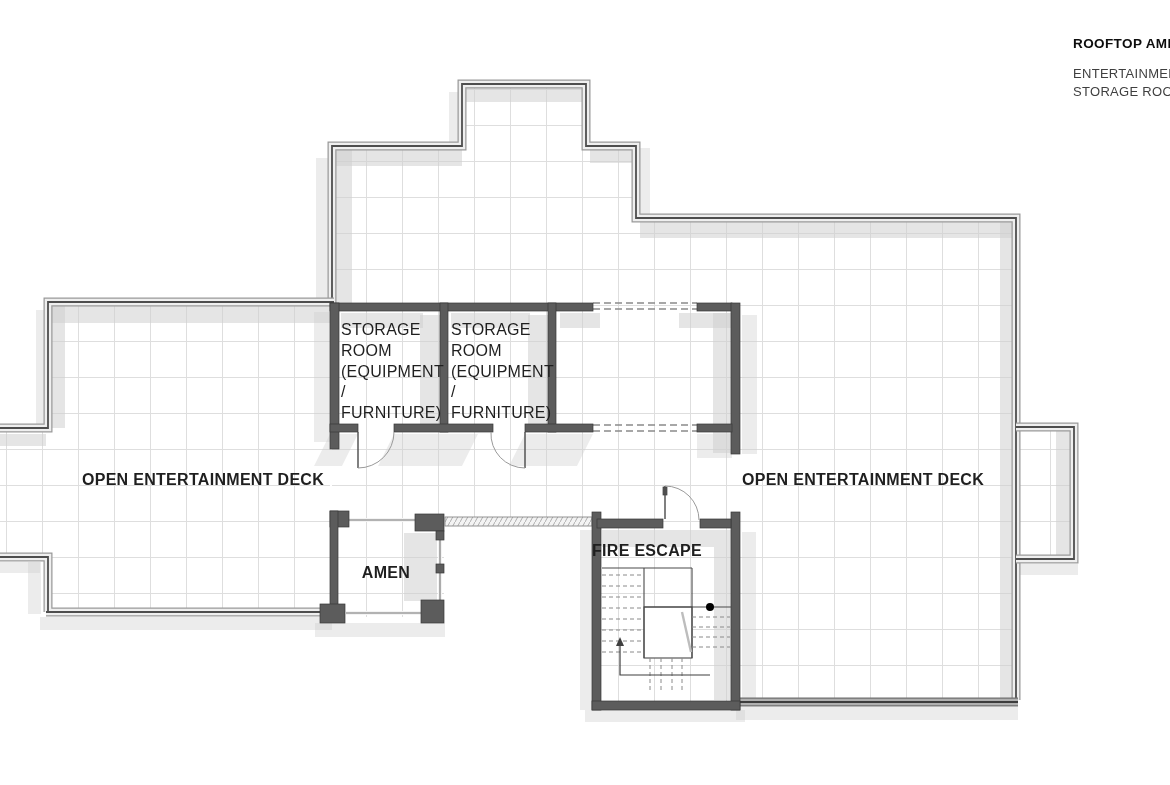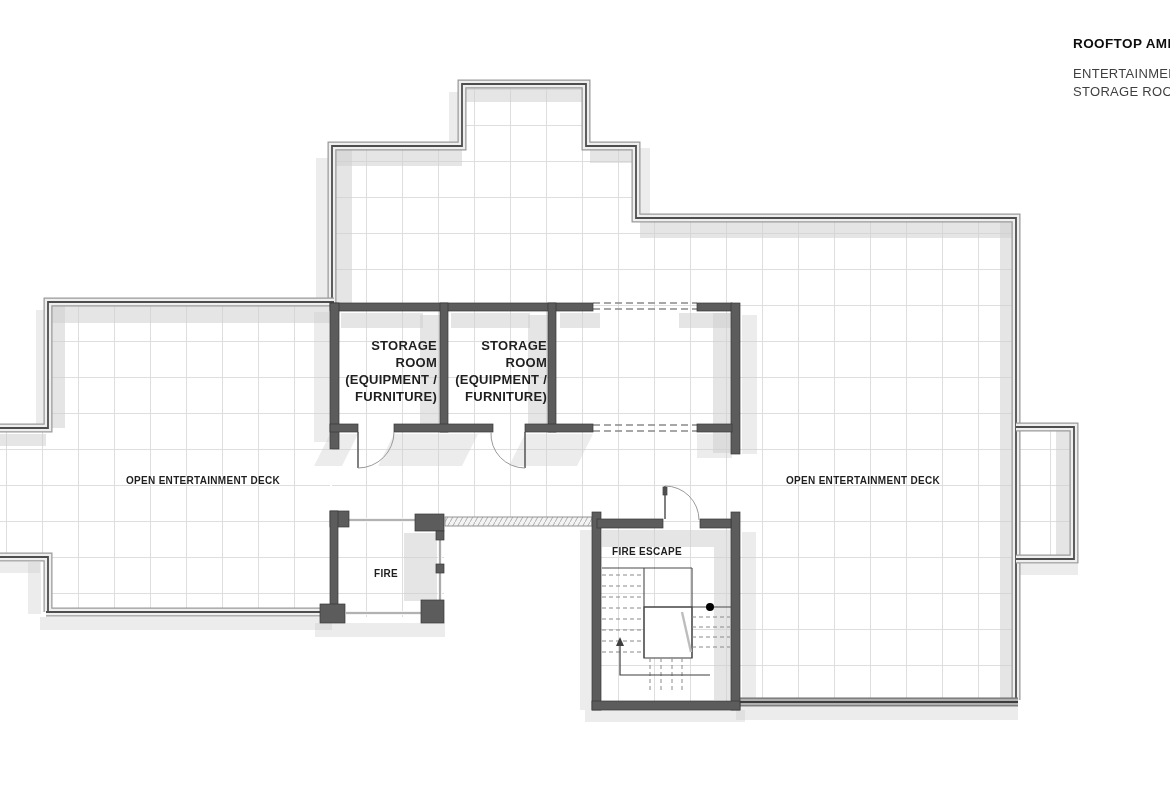--- a/index.html
+++ b/index.html
@@ -31,24 +31,24 @@
   .doorarc{stroke:#9a9a9a;stroke-width:1;fill:none;}
   .stair-solid{stroke:#4a4a4a;stroke-width:1.1;fill:none;}
   .stair-dash{stroke:#8a8a8a;stroke-width:1;stroke-dasharray:4 3;fill:none;}
   .landing{fill:#ffffff;stroke:#4a4a4a;stroke-width:1.1;}
   .breakline{stroke:#bdbdbd;stroke-width:2.4;fill:none;}
   .arrow{stroke:#3f3f3f;stroke-width:1.2;fill:none;}
   .hatchband{fill:url(#hatch);stroke:#888;stroke-width:.9;}
 
   
   .room-label{position:absolute;transform:translate(-50%,-50%);
-    font-size:13px;font-weight:bold;color:var(--label);letter-spacing:.25px;
-    text-align:right;line-height:1.3;white-space:pre-line;}
+    font-size:16px;font-weight:normal;color:var(--label);letter-spacing:.25px;
+    text-align:left;line-height:1.3;white-space:pre-line;}
   .deck-label{position:absolute;transform:translate(-50%,-50%);
-    font-size:10px;font-weight:bold;color:var(--label);letter-spacing:.3px;white-space:nowrap;}
+    font-size:16px;font-weight:bold;color:var(--label);letter-spacing:.3px;white-space:nowrap;}
 
   
   #titleblock{position:absolute;left:1073px;top:36px;width:97px;overflow:hidden;}
   .tb-title{font-size:13.5px;font-weight:bold;color:var(--title);letter-spacing:.4px;white-space:nowrap;}
   .tb-sub{font-size:13px;color:var(--subtitle);letter-spacing:.3px;white-space:nowrap;line-height:1.38;}
   .tb-gap{height:14px;}
 </style>
 </head>
 <body>
 
@@ -202,21 +202,21 @@
   <div class="room-label" style="left:389px;top:372px;width:96px">STORAGE
 ROOM
 (EQUIPMENT /
 FURNITURE)</div>
   <div class="room-label" style="left:499px;top:372px;width:96px">STORAGE
 ROOM
 (EQUIPMENT /
 FURNITURE)</div>
   <div class="deck-label" style="left:203px;top:480px">OPEN ENTERTAINMENT DECK</div>
   <div class="deck-label" style="left:863px;top:480px">OPEN ENTERTAINMENT DECK</div>
-  <div class="deck-label" style="left:386px;top:573px">FIRE</div>
+  <div class="deck-label" style="left:386px;top:573px">AMEN</div>
   <div class="deck-label" style="left:647px;top:551px">FIRE ESCAPE</div>
 
   <div id="titleblock">
     <div class="tb-title">ROOFTOP AMEN</div>
     <div class="tb-gap"></div>
     <div class="tb-sub">ENTERTAINMENT</div>
     <div class="tb-sub">STORAGE ROOM</div>
   </div>
 
 </div>

